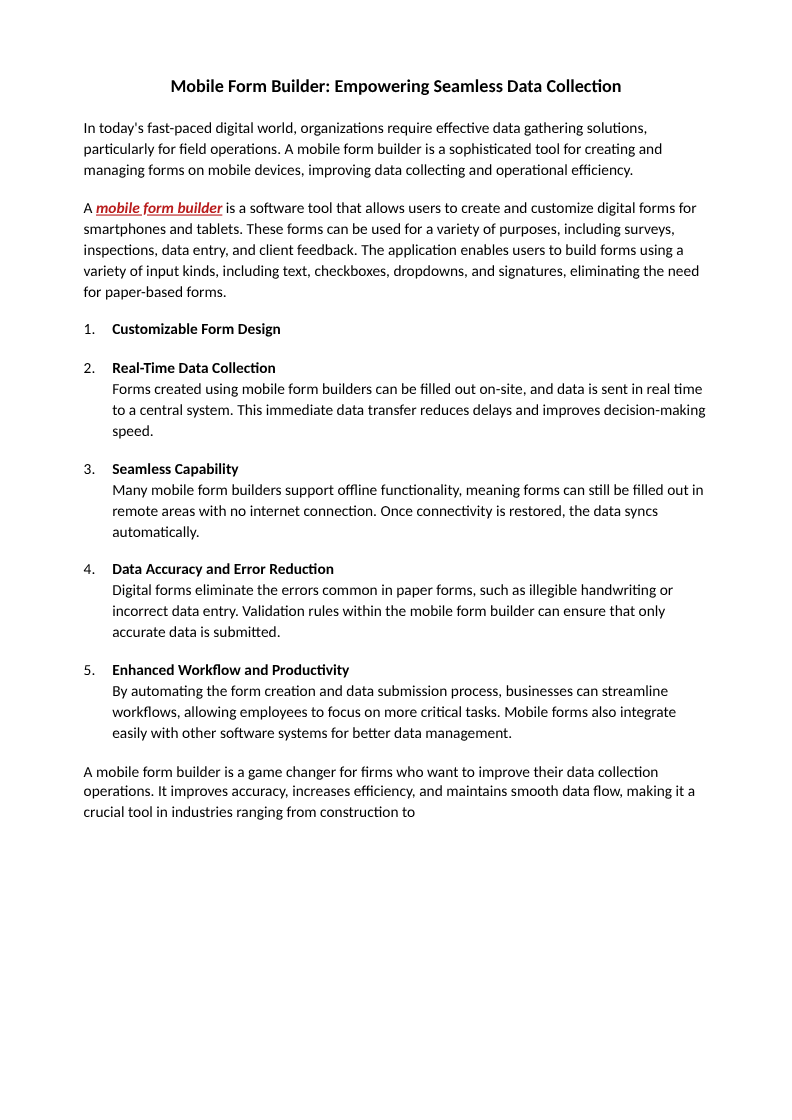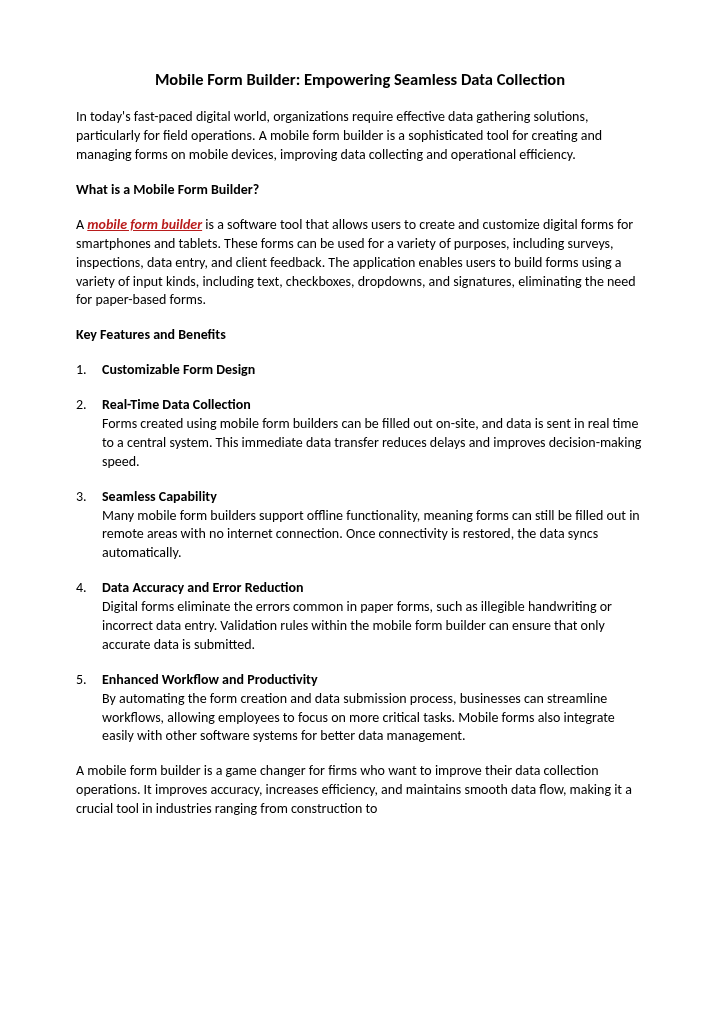--- a/index.html
+++ b/index.html
@@ -58,27 +58,25 @@
 </style>
 </head>
 <body>
 
 <div class="page">
 
   <div class="title">Mobile Form Builder: Empowering Seamless Data Collection</div>
 
   <div class="para">In today's fast-paced digital world, organizations require effective data gathering solutions, particularly for field operations. A mobile form builder is a sophisticated tool for creating and managing forms on mobile devices, improving data collecting and operational efficiency.</div>
 
-  <div class="heading">What is a Mobile Form Builder?</div>
 
   <div class="para">
     <span>A </span><a class="link">mobile form builder</a><span> is a software tool that allows users to create and customize digital forms for smartphones and tablets. These forms can be used for a variety of purposes, including surveys, inspections, data entry, and client feedback. The application enables users to build forms using a variety of input kinds, including text, checkboxes, dropdowns, and signatures, eliminating the need for paper-based forms.</span>
   </div>
 
-  <div class="heading">Key Features and Benefits</div>
 
   <ol class="list">
     <li class="list-item">
       <div class="list-num">1.</div>
       <div class="list-body">
         <span class="feat-title">Customizable Form Design</span><br>
       </div>
     </li>
     <li class="list-item">
       <div class="list-num">2.</div>

